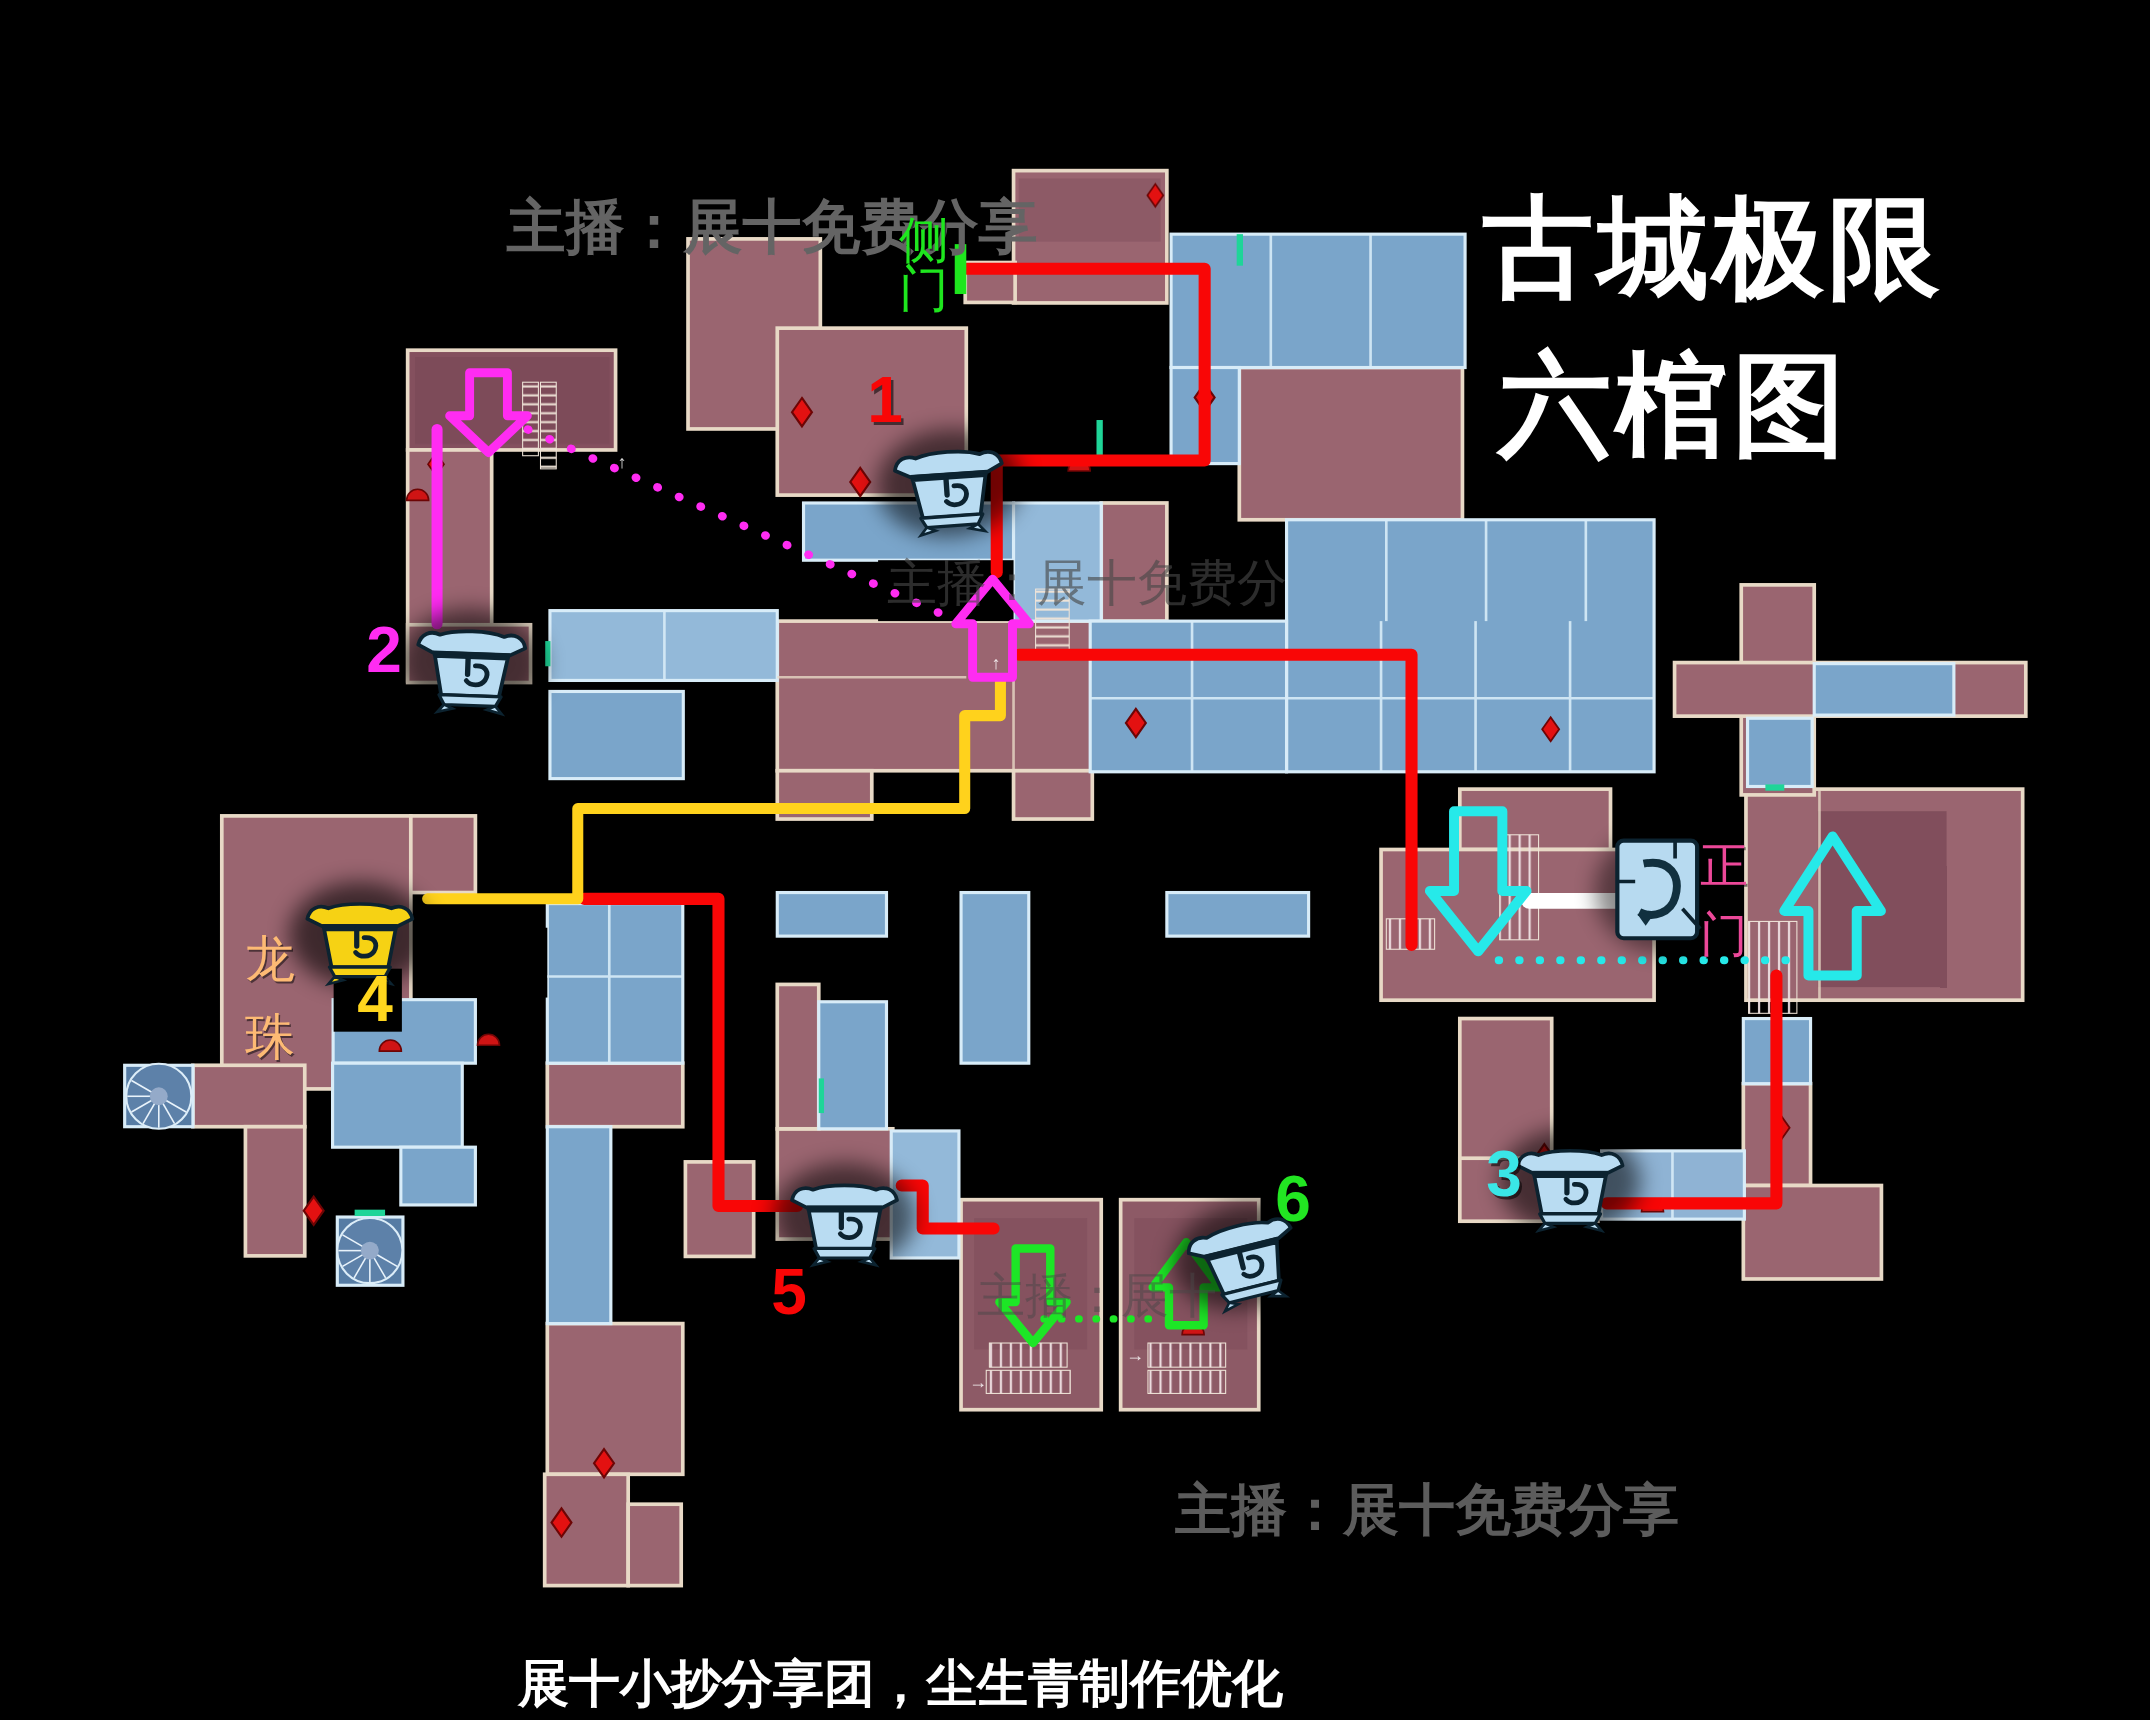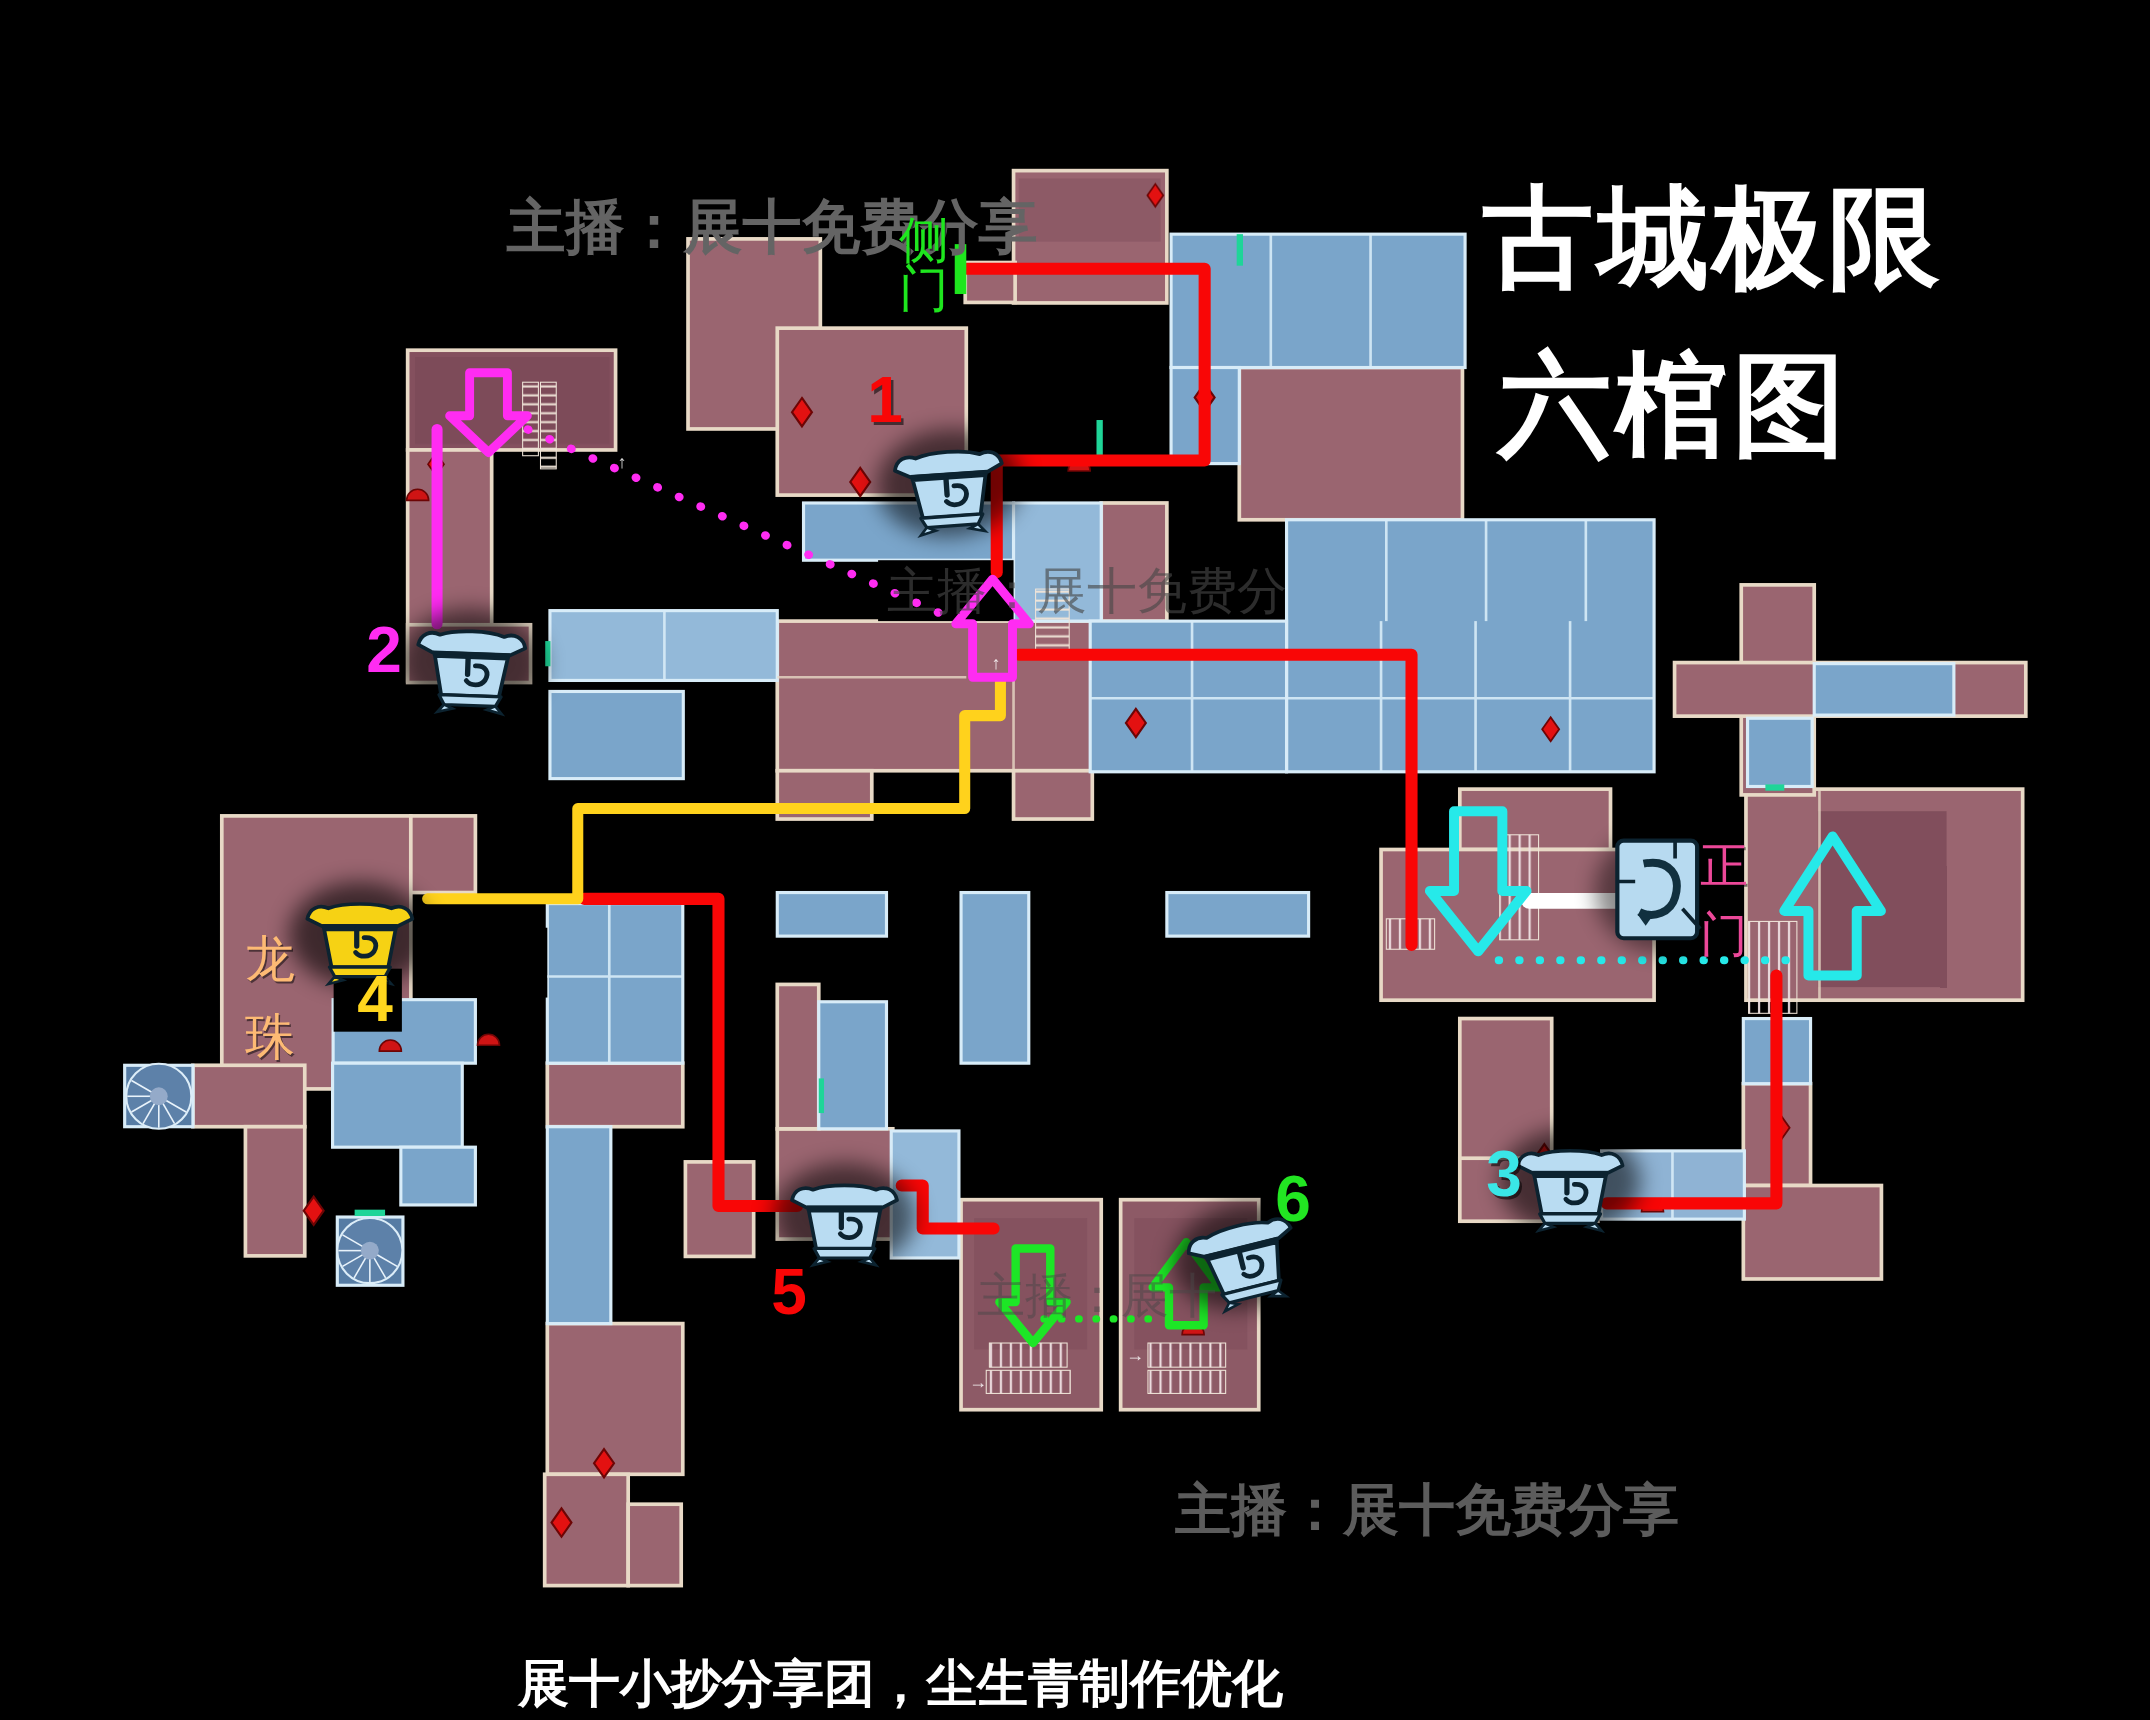--- a/index.html
+++ b/index.html
@@ -278,25 +278,25 @@
       <ellipse rx="135" ry="100" fill="#000" opacity=".55" filter="url(#soft)"></ellipse>
       <use href="#coffin" color="#b9dcf2"></use>
     </g>
     <g transform="translate(3158,1697)">
       <ellipse rx="120" ry="115" fill="#000" opacity=".45" filter="url(#soft)"></ellipse>
       <use href="#gate"></use>
     </g>
   </g>
 </svg>
 
-<div class="txt title title1 ctr" style="left:1713px;top:238px;">古城极限</div>
+<div class="txt title title1 ctr" style="left:1713px;top:248px;">古城极限</div>
 <div class="txt title title2 ctr" style="left:1674px;top:405px;text-align:right;">六棺图</div>
 
 <div class="txt wm wm-top ctr" style="left:772px;top:227px;">主播：展十免费分享</div>
-<div class="txt wm-mid" style="left:887px;top:558px;margin-top:8px;">主播：展十免费分</div>
+<div class="txt wm-mid" style="left:887px;top:558px;">主播：展十免费分</div>
 <div class="txt wm-mid2" style="left:977px;top:1272px;">主播：展十</div>
 <div class="txt wm wm-bot" style="left:1175px;top:1482px;">主播：展十免费分享</div>
 <div class="txt credit" style="left:473px;top:1658px;">展十小抄分享团，尘生青制作优化</div>
 
 <div class="txt vlabel side-gate" style="left:899px;top:216px;">侧门</div>
 <div class="txt vlabel main-gate" style="left:1700px;top:831px;">正门</div>
 <div class="txt vlabel pearl" style="left:245px;top:920px;">龙珠</div>
 
 <div class="txt num c-red ctr" style="left:885px;top:400px;">1</div>
 <div class="txt num c-mag ctr" style="left:384px;top:650px;">2</div>

